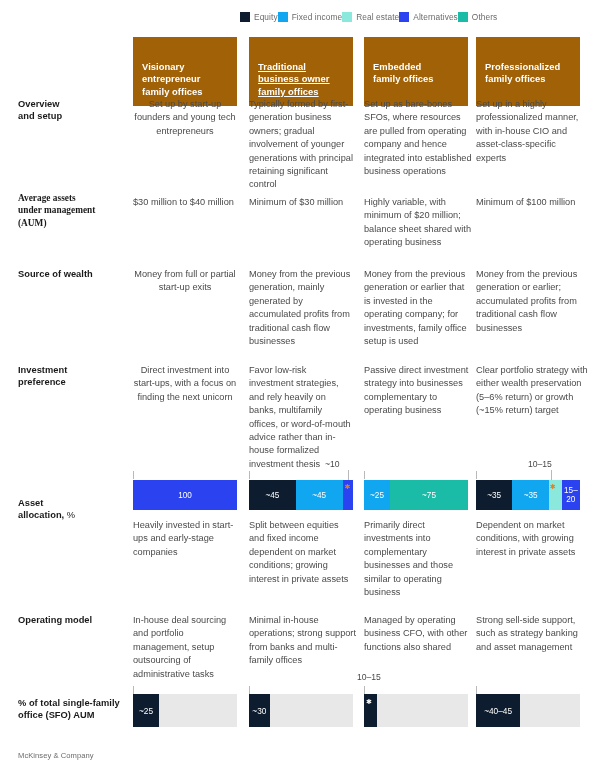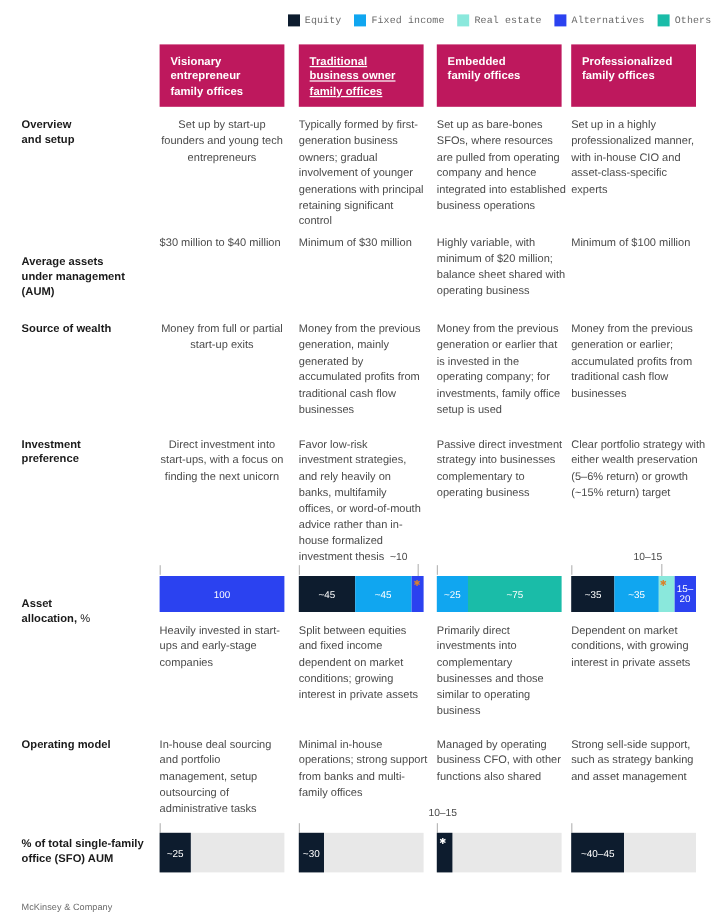--- a/index.html
+++ b/index.html
@@ -17,47 +17,45 @@
     width: 596px;
     height: 763px;
     background: #ffffff;
   }
 
   
   .legend {
     position: absolute;
     left: 240px; top: 12px;
     display: flex;
-    gap: 11px;
-    font-family: Liberation Mono, monospace;
   }
   .legend-item { display: flex; align-items: center; gap: 4px; }
   .legend-swatch { width: 10px; height: 10px; display: block; }
   .legend-label {
     font-size: 8.3px;
     color: #6b6b6b;
     letter-spacing: 0.1px;
     white-space: nowrap;
   }
   .c1 { left: 133px; }
   .c2 { left: 249px; }
   .c3 { left: 364px; }
   .c4 { left: 476px; }
 
   
   .hdr {
     position: absolute;
     top: 37px;
-    height: 52px;
-    background: #be185d;
+    height: 69px;
+    background: #a16207;
     color: #ffffff;
     font-size: 9.4px;
     font-weight: bold;
     line-height: 12.3px;
-    padding: 8px 9px 0 9px;
+    padding: 24px 9px 0 9px;
     letter-spacing: 0.05px;
   }
   .hdr.c1 { left: 133px; width: 104px; }
   .hdr.c2 { left: 249px; width: 104px; text-decoration: underline; }
   .hdr.c3 { left: 364px; width: 104px; }
   .hdr.c4 { left: 476px; width: 104px; }
 
   
   .rlabel {
     position: absolute;
@@ -197,21 +195,21 @@
   <div class="hdr c4" style="white-space: pre-line;">Professionalized
 family offices</div>
 
   <div class="rlabel" style="top: 98px; white-space: pre-line;">Overview
 and setup</div>
   <div class="cell ralign" style="left:133px; top:98px">Set up by start-up founders and young tech entrepreneurs</div>
   <div class="cell" style="left:249px; top:98px">Typically formed by first-generation business owners; gradual involvement of younger generations with principal retaining significant control</div>
   <div class="cell" style="left:364px; top:98px; width:110px">Set up as bare-bones SFOs, where resources are pulled from operating company and hence integrated into established business operations</div>
   <div class="cell" style="left:476px; top:98px">Set up in a highly professionalized manner, with in-house CIO and asset-class-specific experts</div>
 
-  <div class="rlabel" style="top: 212px; white-space: pre-line;">Average assets
+  <div class="rlabel" style="top: 192px; white-space: pre-line; font-family: Liberation Serif, serif;">Average assets
 under management
 (AUM)</div>
   <div class="cell" style="left:133px; top:196px">$30 million to $40 million</div>
   <div class="cell" style="left:249px; top:196px">Minimum of $30 million</div>
   <div class="cell" style="left:364px; top:196px; width:108px">Highly variable, with minimum of $20 million; balance sheet shared with operating business</div>
   <div class="cell" style="left:476px; top:196px">Minimum of $100 million</div>
 
   <div class="rlabel" style="top: 268px; white-space: pre-line;">Source of wealth</div>
   <div class="cell ralign" style="left:133px; top:268px">Money from full or partial start-up exits</div>
   <div class="cell" style="left:249px; top:268px">Money from the previous generation, mainly generated by accumulated profits from traditional cash flow businesses</div>

